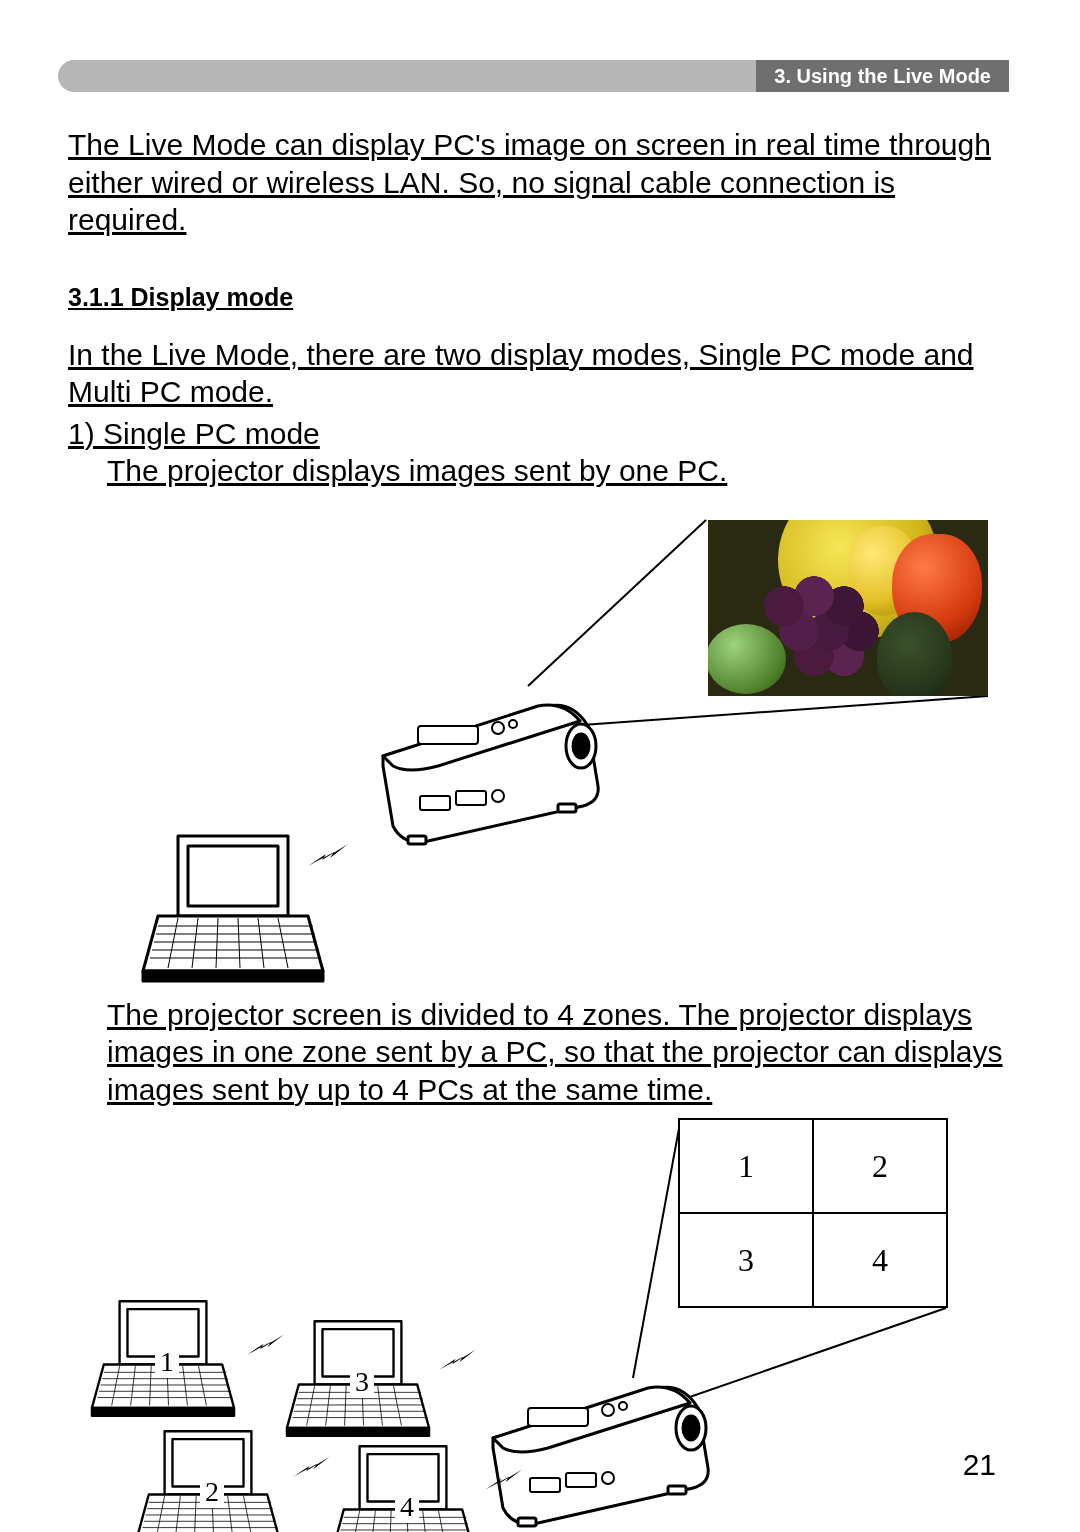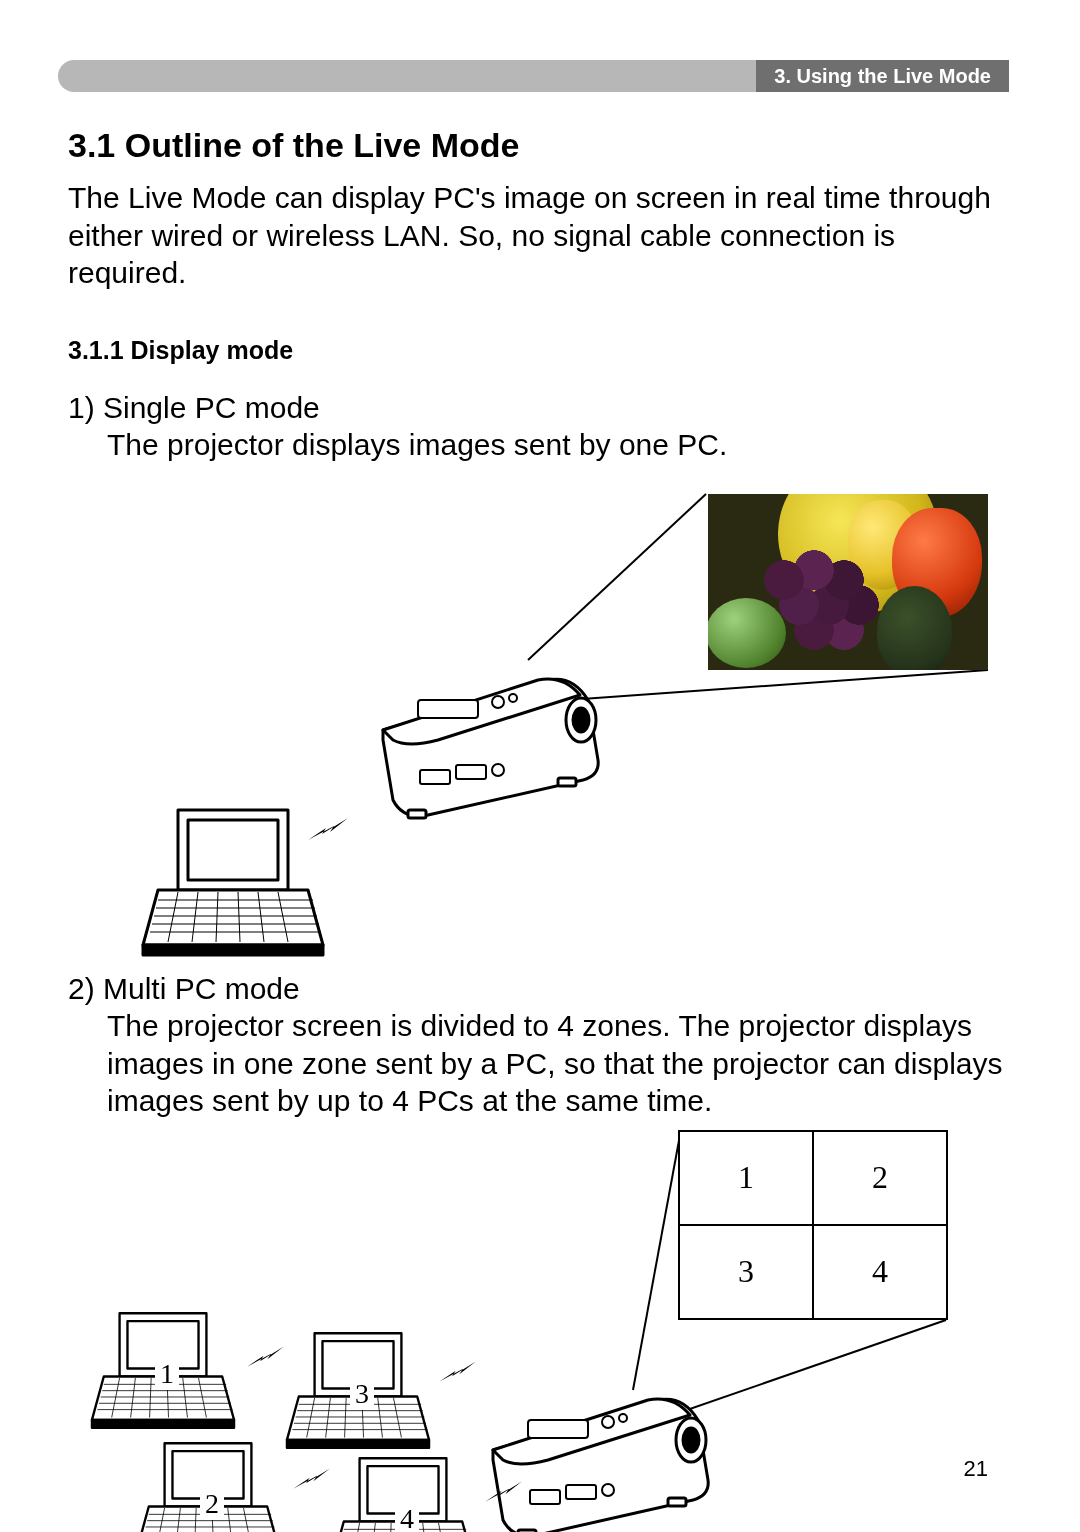--- a/index.html
+++ b/index.html
@@ -11,20 +11,21 @@
     font-family: Arial, Helvetica, sans-serif;
     color: #000;
     position: relative;
   }
   .page {
     position: relative;
     width: 1072px;
     height: 1532px;
     box-sizing: border-box;
     padding: 60px 68px 60px 68px;
+    text-decoration: underline;
   }
   .header-bar {
     position: relative;
     height: 32px;
     background: #b7b7b7;
     border-radius: 16px 0 0 16px;
     margin-bottom: 34px;
     margin-left: -10px;
     margin-right: -5px;
   }
@@ -56,23 +57,23 @@
     font-weight: 900;
     font-family: "Arial Black", Arial, sans-serif;
     margin-top: 44px;
     margin-bottom: 24px;
   }
   .indent-1 {
     margin-left: 39px;
   }
   .page-number {
     position: absolute;
-    right: 84px;
+    right: 76px;
     bottom: 50px;
-    font-size: 22px;
+    font-size: 30px;
   }
 
   
   .fig1 {
     position: relative;
     width: 880px;
     height: 500px;
     margin-left: 40px;
     margin-top: 6px;
   }
@@ -149,24 +150,24 @@
 </style>
 </head>
 <body>
 
 <div class="page">
 
   <div class="header-bar">
     <div class="header-tab">3. Using the Live Mode</div>
   </div>
 
-  <div class="h-section">3.1 Outline of the Live Mode</div>
   <div class="body-text">The Live Mode can display PC's image on screen in real time through either wired or wireless LAN. So, no signal cable connection is required.</div>
 
   <div class="h-sub">3.1.1 Display mode</div>
+  <div class="body-text">In the Live Mode, there are two display modes, Single PC mode and Multi PC mode.</div>
 
   <div class="body-text" style="margin-top:4px">1) Single PC mode</div>
   <div class="body-text indent-1">The projector displays images sent by one PC.</div>
 
   <div class="fig1">
     <svg class="lines" width="880" height="500" viewBox="0 0 880 500">
 
       <line x1="420" y1="190" x2="598" y2="24" stroke="#000" stroke-width="2"></line>
       <line x1="460" y1="230" x2="880" y2="200" stroke="#000" stroke-width="2"></line>
     </svg>
@@ -232,21 +233,20 @@
           <line x1="100" y1="92" x2="102" y2="142"></line>
           <line x1="120" y1="92" x2="126" y2="142"></line>
           <line x1="140" y1="92" x2="150" y2="142"></line>
         </g>
 
         <path d="M5 145 L185 145 L185 155 L5 155 Z" fill="#000"></path>
       </g>
     </svg>
   </div>
 
-  <div class="body-text">2) Multi PC mode</div>
   <div class="body-text indent-1">The projector screen is divided to 4 zones. The projector displays images in one zone sent by a PC, so that the projector can displays images sent by up to 4 PCs at the same time.</div>
 
   <div class="fig2">
     <svg class="lines" width="940" height="440" viewBox="0 0 940 440">
 
       <line x1="565" y1="260" x2="612" y2="5" stroke="#000" stroke-width="2"></line>
       <line x1="590" y1="290" x2="878" y2="190" stroke="#000" stroke-width="2"></line>
     </svg>
 
     <div class="grid4">

